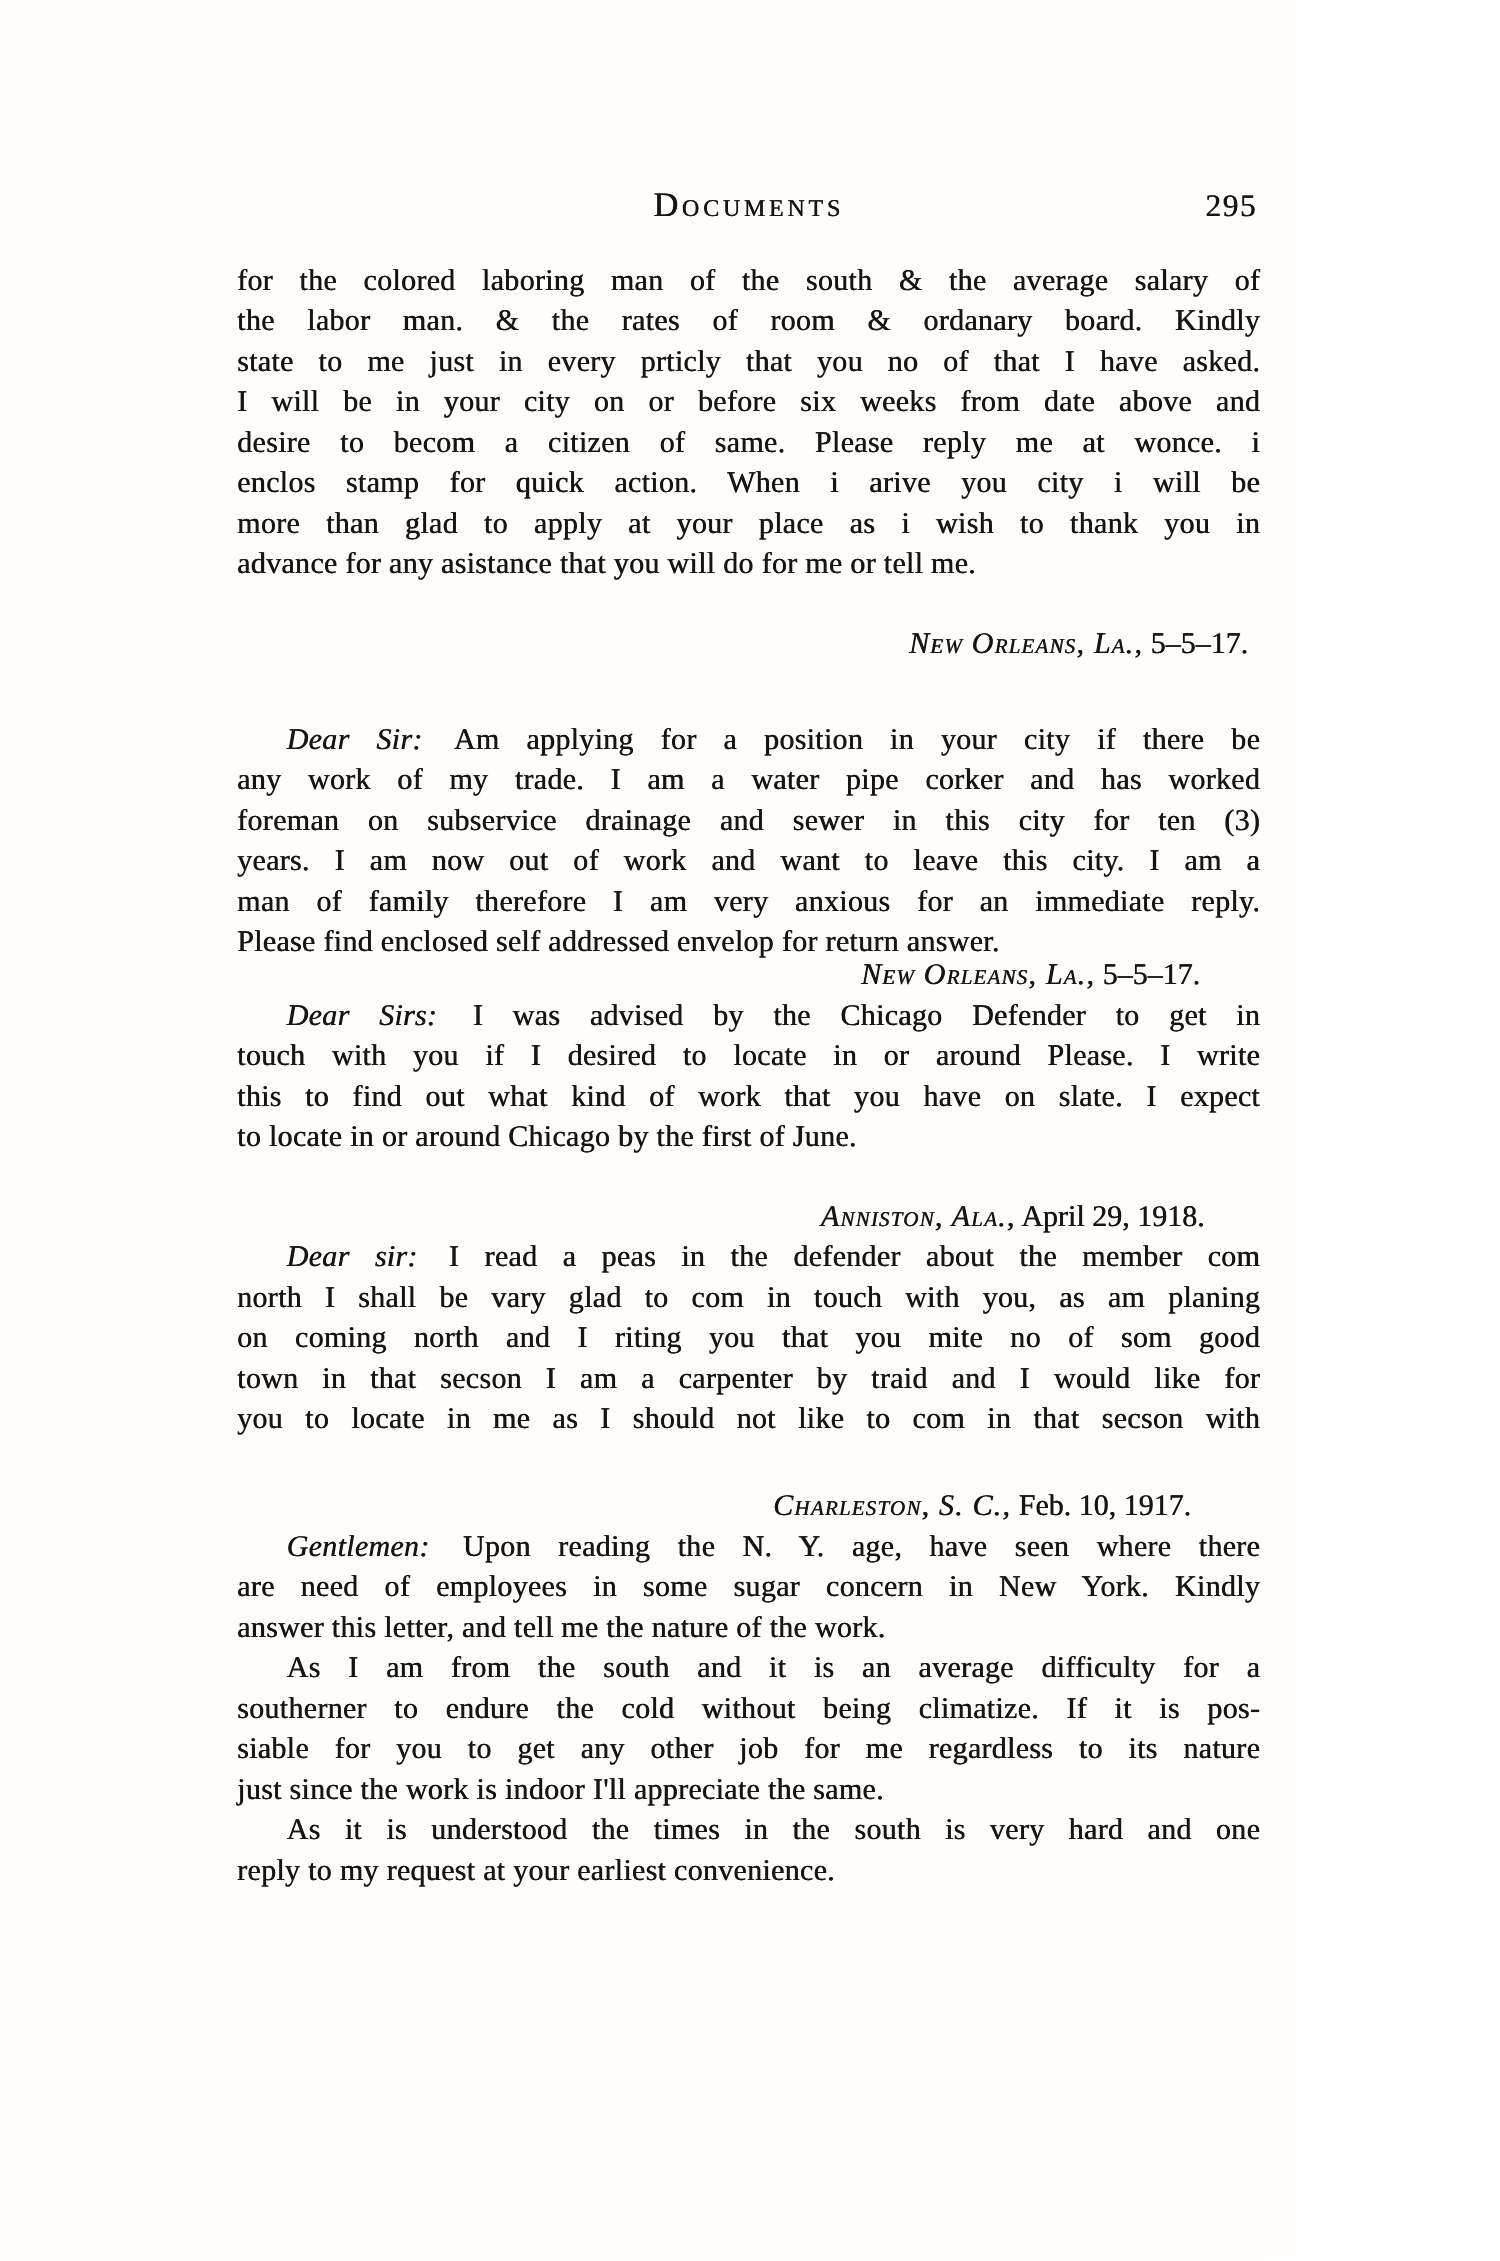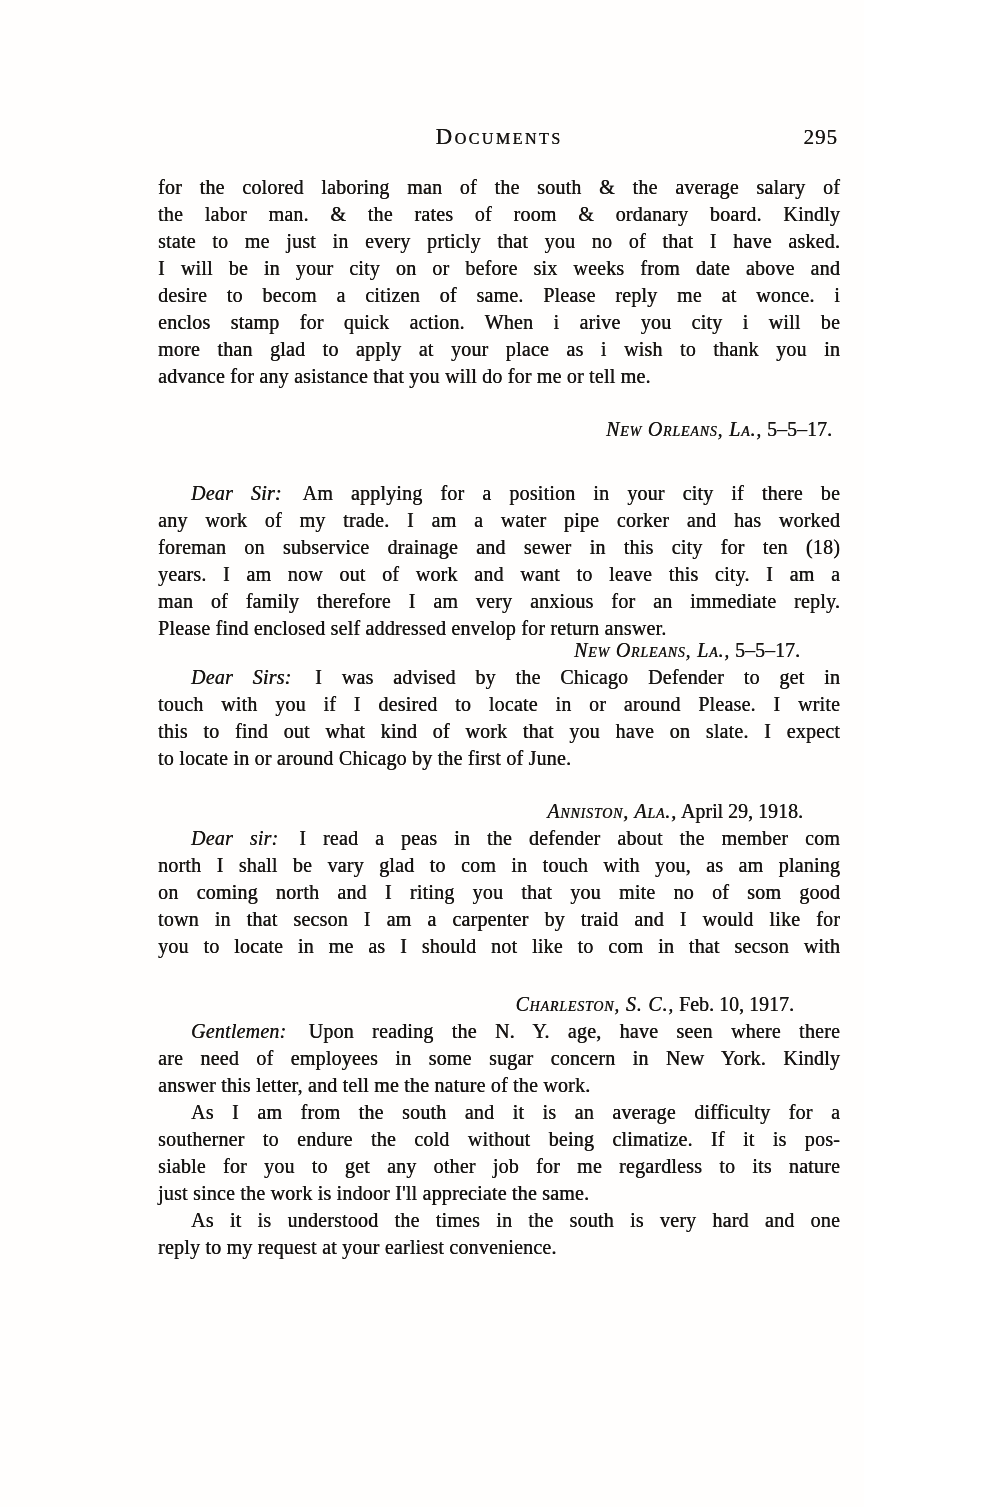--- a/index.html
+++ b/index.html
@@ -90,21 +90,21 @@
       <div class="line">desire to becom a citizen of same. Please reply me at wonce. i</div>
       <div class="line">enclos stamp for quick action. When i arive you city i will be</div>
       <div class="line">more than glad to apply at your place as i wish to thank you in</div>
       <div class="line last">advance for any asistance that you will do for me or tell me.</div>
     </div>
 
   <div class="dateline dl-0"><span class="place">New Orleans, La.,</span> <span>5–5–17.</span></div>
   <div class="block lb-0 para">
       <div class="line first"><i class="salutation">Dear Sir:</i> Am applying for a position in your city if there be</div>
       <div class="line">any work of my trade. I am a water pipe corker and has worked</div>
-      <div class="line">foreman on subservice drainage and sewer in this city for ten (18)</div>
+      <div class="line">foreman on subservice drainage and sewer in this city for ten (3)</div>
       <div class="line">years. I am now out of work and want to leave this city. I am a</div>
       <div class="line">man of family therefore I am very anxious for an immediate reply.</div>
       <div class="line last">Please find enclosed self addressed envelop for return answer.</div>
     </div>
 
   <div class="dateline dl-1"><span class="place">New Orleans, La.,</span> <span>5–5–17.</span></div>
   <div class="block lb-1 para">
       <div class="line first"><i class="salutation">Dear Sirs:</i> I was advised by the Chicago Defender to get in</div>
       <div class="line">touch with you if I desired to locate in or around Please. I write</div>
       <div class="line">this to find out what kind of work that you have on slate. I expect</div>

